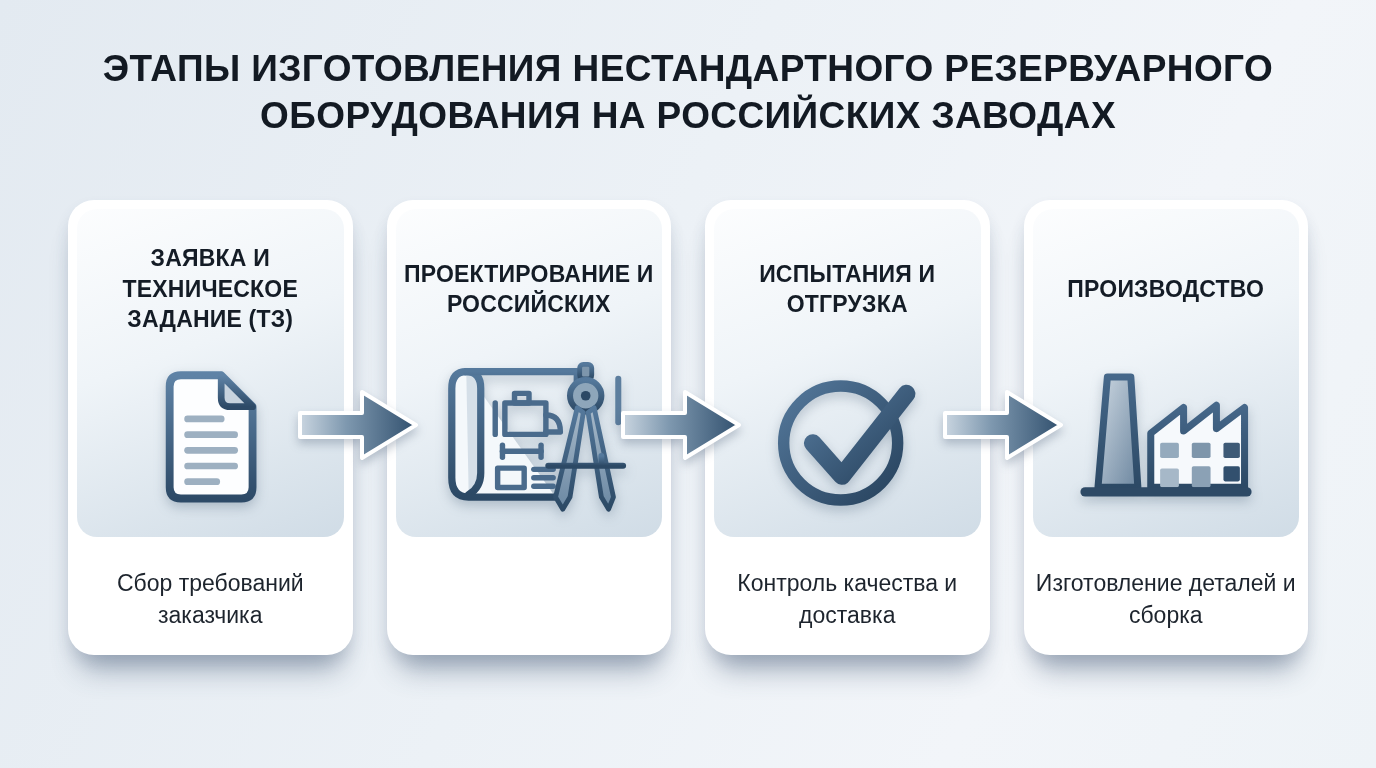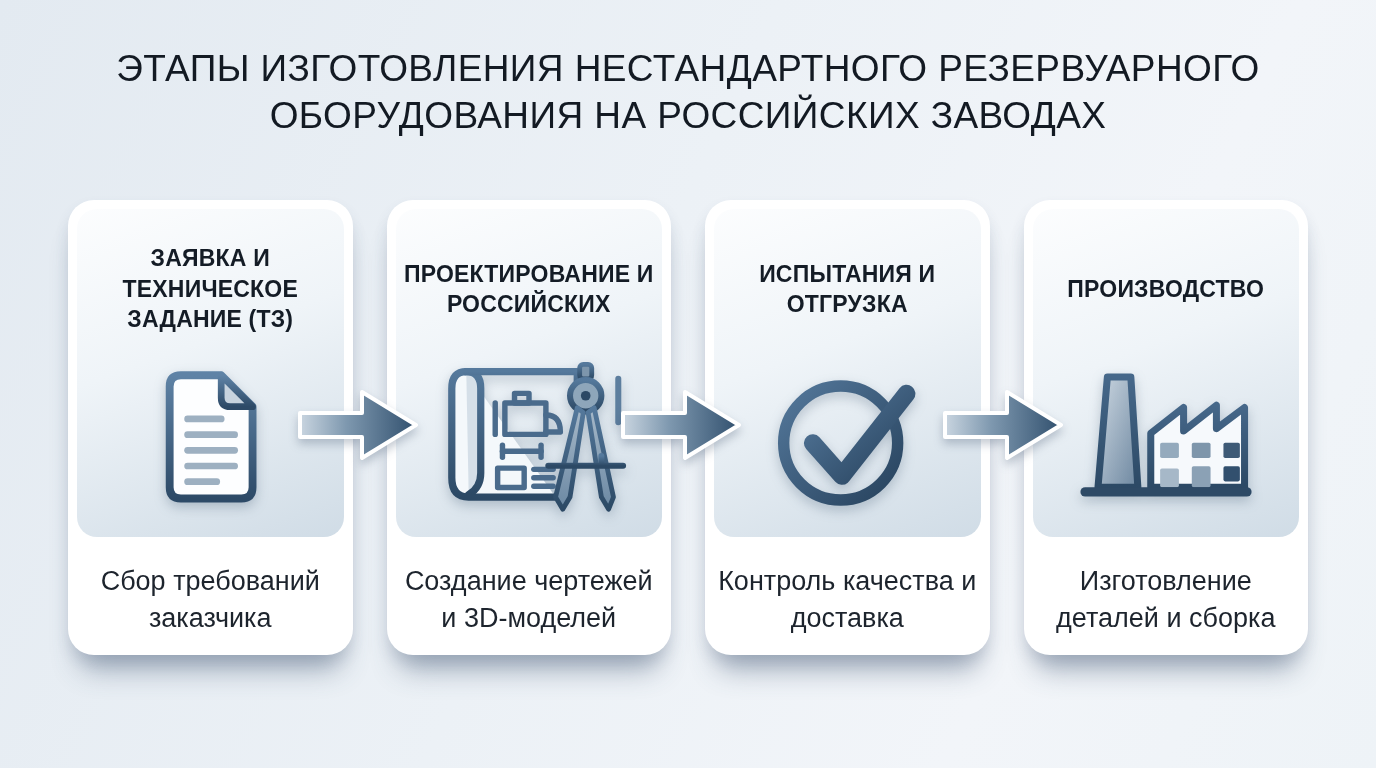--- a/index.html
+++ b/index.html
@@ -11,21 +11,21 @@
   .canvas {
     position: relative;
     width: 1376px; height: 768px;
     background: linear-gradient(115deg, #e3eaf1 0%, #ecf1f6 45%, #f2f5f9 75%, #eef3f7 100%);
   }
   .page-title {
     position: absolute;
     top: 46px; left: 0; right: 0;
     text-align: center;
     font-size: 37px;
-    font-weight: 400;
+    font-weight: 700;
     letter-spacing: 0.4px;
     line-height: 1.26;
     color: #131a23;
   }
   .page-title .inner { display: inline-block; max-width: 1180px; }
 
   .cards-row {
     position: absolute;
     left: 68px; right: 68px; top: 200px;
     height: 455px;
@@ -71,21 +71,21 @@
     justify-content: center;
   }
   .stage-icon-box svg { filter: drop-shadow(0 5px 6px rgba(55, 78, 105, 0.28)); }
   .stage-subtitle {
     position: absolute;
     left: 10px; right: 10px; top: 345px; bottom: 0;
     display: flex;
     align-items: center;
     justify-content: center;
     text-align: center;
-    font-size: 27px;
+    font-size: 23px;
     font-weight: 400;
     line-height: 1.38;
     color: #1d242d;
   }
   .flow-arrow {
     position: absolute;
     top: 386px;
     width: 122px; height: 78px;
     filter: drop-shadow(0 5px 5px rgba(58, 80, 106, 0.30));
     z-index: 5;
@@ -169,21 +169,20 @@
             <circle cx="129" cy="28" r="13" fill="#8ea6ba" stroke="url(#steel2)" stroke-width="5"></circle>
             <circle cx="129" cy="28" r="4" fill="#2c4965"></circle>
             <path d="M122 38 L104 112 L110 122 L116 112 L127 42 Z" fill="url(#leg2)" stroke="url(#steel2)" stroke-width="4" stroke-linejoin="round"></path>
             <path d="M136 38 L152 112 L148 122 L142 112 L131 42 Z" fill="url(#leg2)" stroke="url(#steel2)" stroke-width="4" stroke-linejoin="round"></path>
             <path d="M98 86 H160 M142 78 V86" stroke="url(#steel2)" stroke-width="5" stroke-linecap="round"></path>
             <path d="M118 118 H142" stroke="url(#steel2)" stroke-width="5" stroke-linecap="round"></path>
             <path d="M156 14 V50" stroke="#5d7e9e" stroke-width="5" stroke-linecap="round"></path>
           </svg>
         </div>
       </div>
-      <div class="stage-subtitle">Создание чертежей и 3D-моделей</div>
     </div>
 
     <div class="stage-card">
       <div class="stage-panel">
         <div class="stage-title">ИСПЫТАНИЯ И ОТГРУЗКА</div>
         <div class="stage-icon-box">
           <svg width="152" height="152" viewBox="0 0 120 120" fill="none">
             <defs>
               <linearGradient id="steel4" x1="0" y1="0" x2="1" y2="1">
                 <stop offset="0" stop-color="#54789b"></stop>

